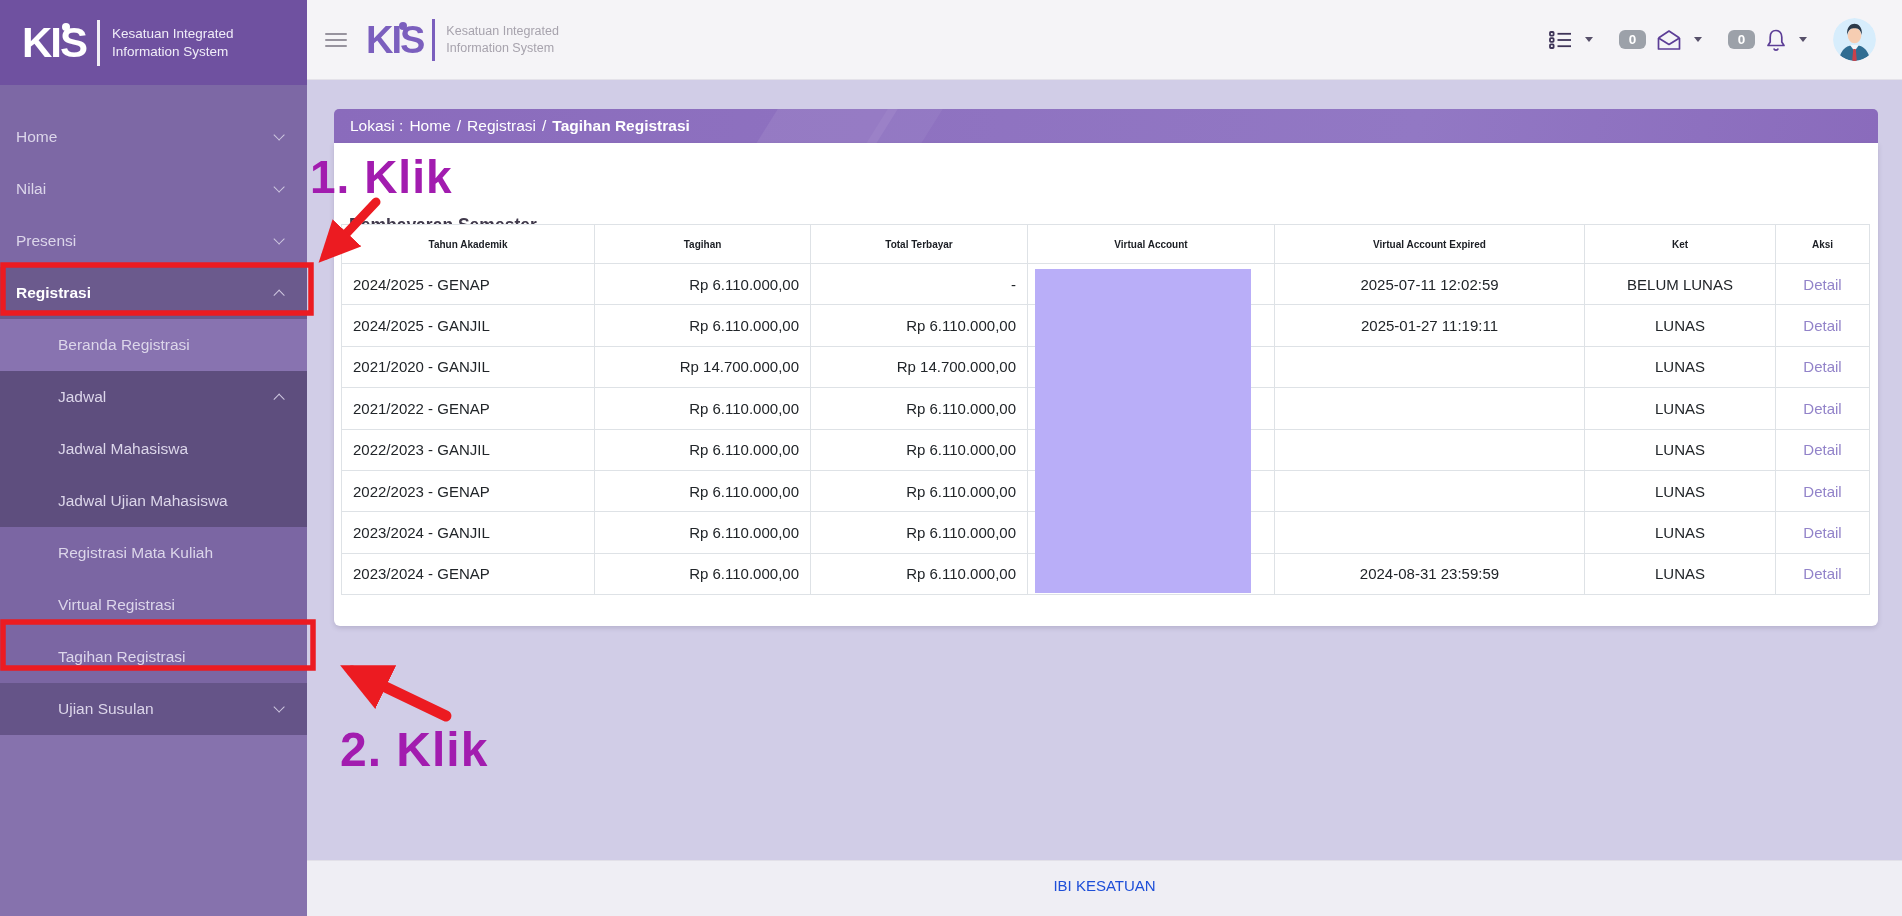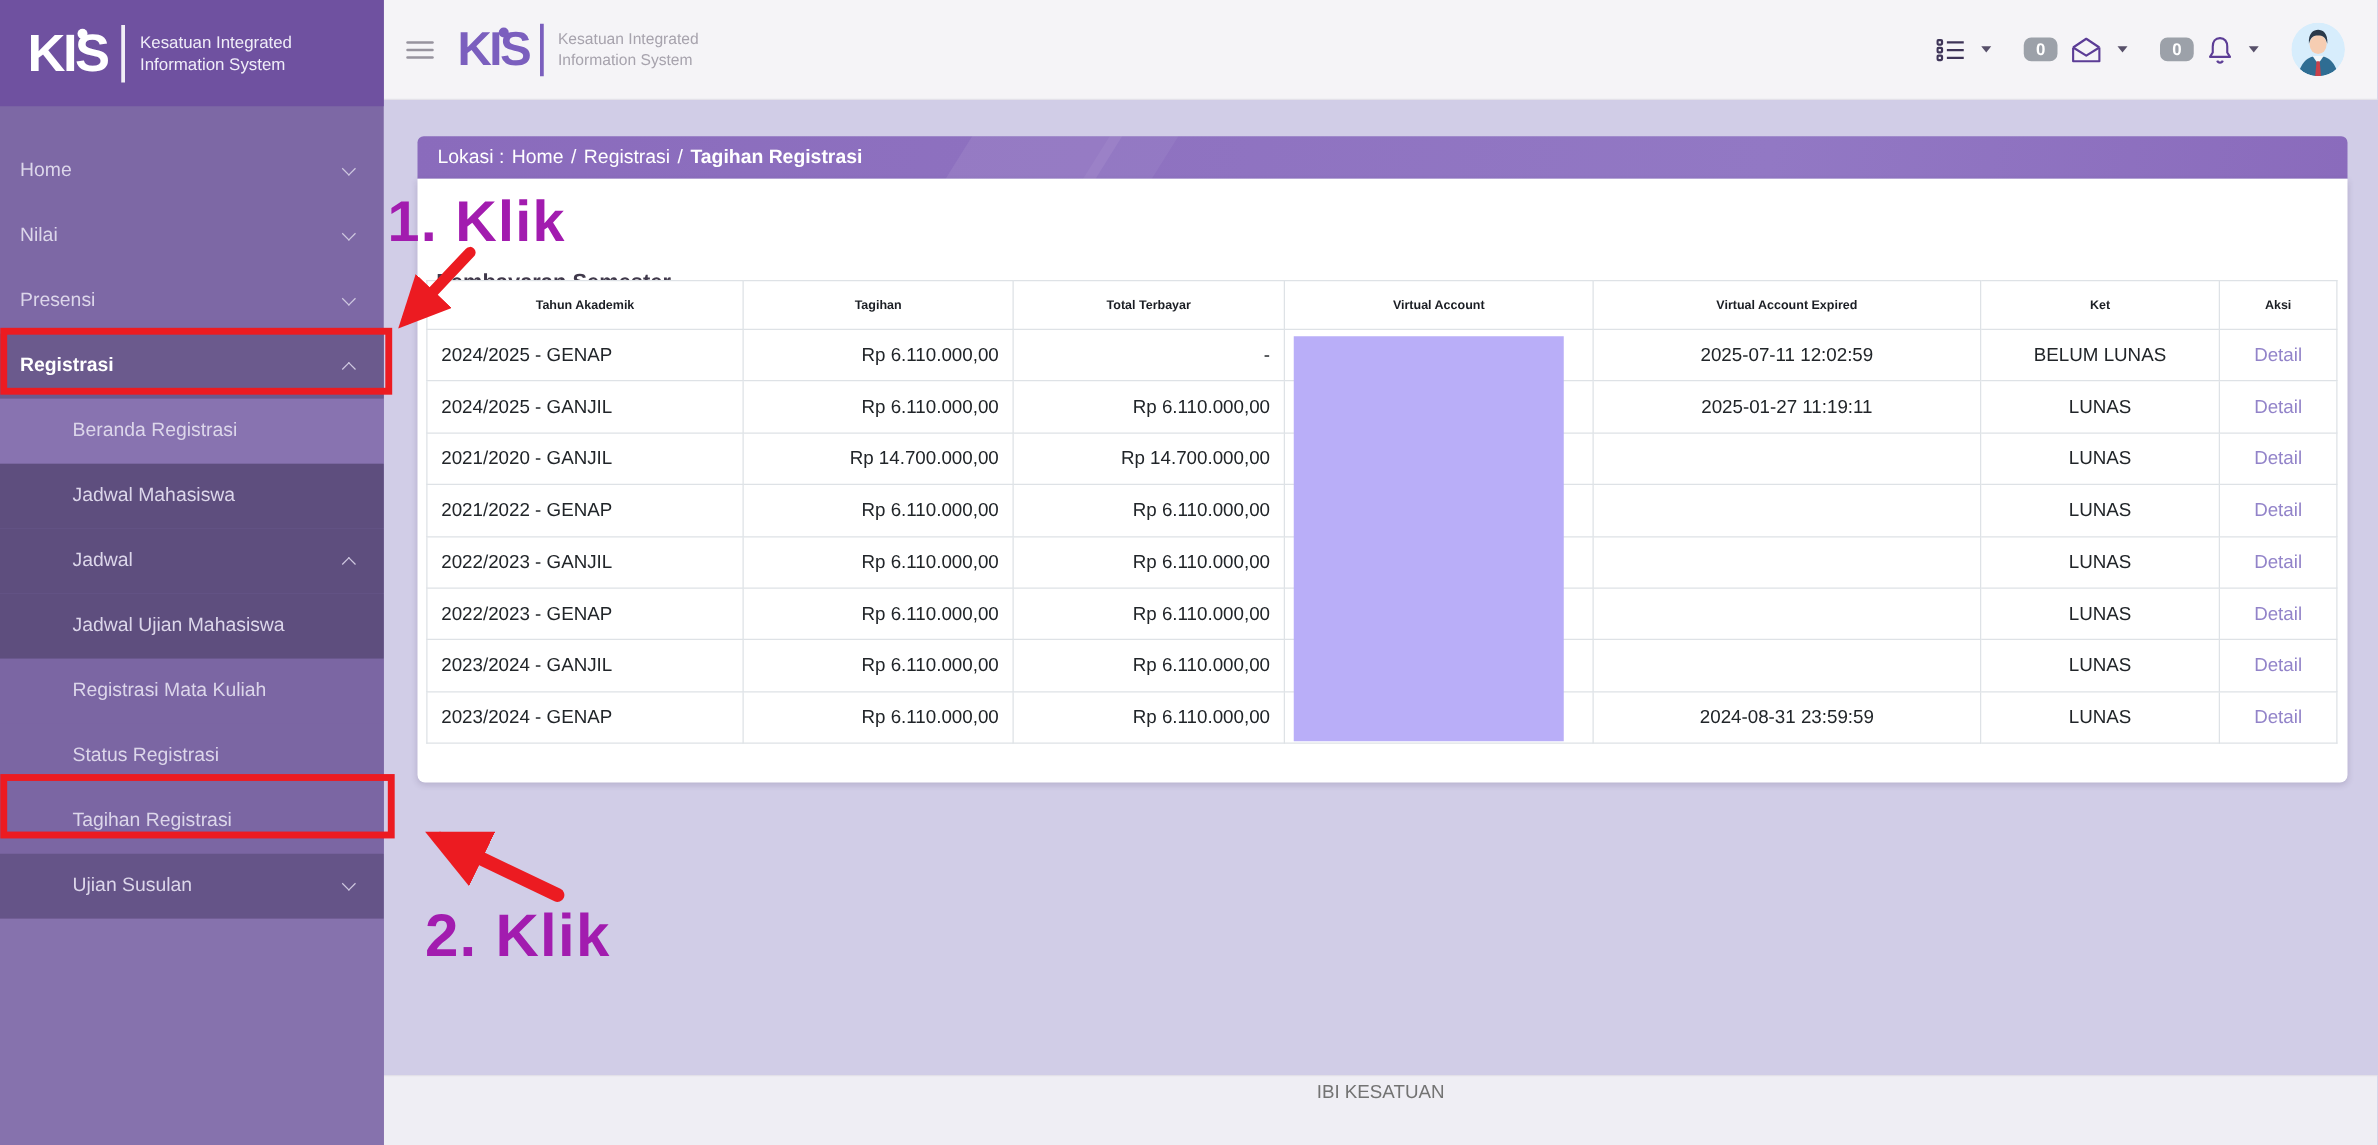--- a/index.html
+++ b/index.html
@@ -74,21 +74,21 @@
   table.pay td{border:1px solid #DEE2E6;height:41.4px;padding:0 11px;box-sizing:border-box;}
   td.al{text-align:left;} td.ar{text-align:right;} td.ac{text-align:center;}
   a.detail{color:#9283C9;text-decoration:none;cursor:pointer;}
   .redaction{position:absolute;left:701px;top:126px;width:216px;height:324px;
              background:#B9AEF8;z-index:5;}
 
   
   .footer{position:absolute;left:307px;top:860px;width:1595px;height:56px;background:#EFEEF4;
           border-top:1px solid #E2E0E8;box-sizing:border-box;text-align:center;font-size:15px;}
   .footer .l1{margin-top:8px;color:#494452;}
-  .footer .l2{margin-top:4px;color:#737373;cursor:pointer;display:inline-block;}
+  .footer .l2{margin-top:16px;color:#1d4ed8;cursor:pointer;display:inline-block;}
 
   
   .anno-svg{position:absolute;left:0;top:0;z-index:20;pointer-events:none;}
   .klik{position:absolute;color:#a21caf;font-weight:700;z-index:21;pointer-events:none;
         letter-spacing:1px;}
   .klik1{left:310px;top:150px;font-size:46px;}
   .klik2{left:340px;top:722px;font-size:48px;}
 
   svg{display:block;}
 </style>
@@ -122,34 +122,34 @@
           <span class="chev down"></span>
         </div>
         <div class="s-item v-active">
           <span>Registrasi</span>
           <span class="chev up"></span>
         </div>
         <div class="s-item v-sub-light sub">
           <span>Beranda Registrasi</span>
         </div>
         <div class="s-item v-sub-dark sub">
-          <span>Jadwal Mahasiswa</span>
-        </div>
-        <div class="s-item v-sub-dark sub">
           <span>Jadwal</span>
           <span class="chev up"></span>
         </div>
         <div class="s-item v-sub-dark sub">
+          <span>Jadwal Mahasiswa</span>
+        </div>
+        <div class="s-item v-sub-dark sub">
           <span>Jadwal Ujian Mahasiswa</span>
         </div>
         <div class="s-item v-sub-mid sub">
           <span>Registrasi Mata Kuliah</span>
         </div>
         <div class="s-item v-sub-mid sub">
-          <span>Status Registrasi</span>
+          <span>Virtual Registrasi</span>
         </div>
         <div class="s-item v-sub-mid sub">
           <span>Tagihan Registrasi</span>
         </div>
         <div class="s-item v-sub-darker sub">
           <span>Ujian Susulan</span>
           <span class="chev down"></span>
         </div>
       </nav>
     <div class="s-fill"></div>

